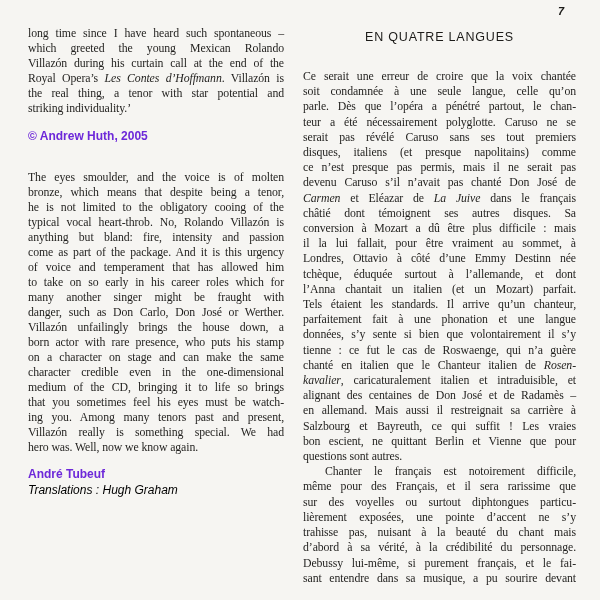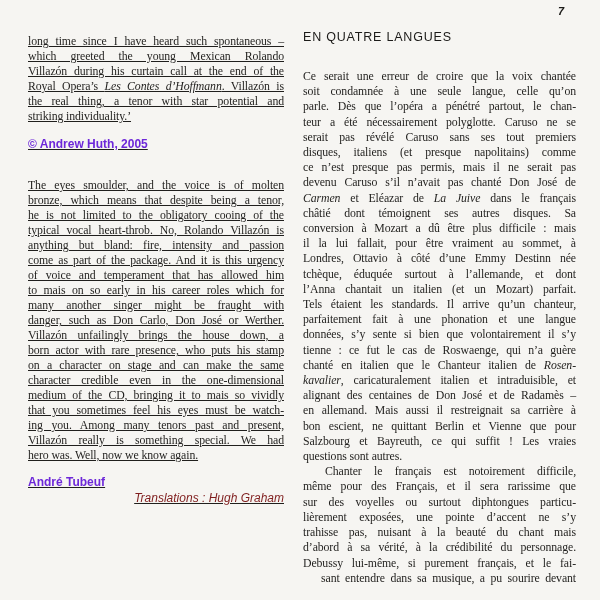--- a/index.html
+++ b/index.html
@@ -23,61 +23,61 @@
     right: 36px;
     font-family: "Liberation Sans", sans-serif;
     font-weight: bold;
     font-style: italic;
     font-size: 11px;
     color: #1c1b19;
   }
   .col {
     position: absolute;
   }
-  .col-left  { left: 28px;  top: 34px; width: 256px; text-decoration: underline; }
+  .col-left  { left: 28px;  top: 26px; width: 256px; }
   .col-right { left: 303px; top: 30px; width: 273px; }
 
   .serif .line {
     font-size: 11.8px;
     line-height: 15px;
     letter-spacing: -0.1px;
     text-align: justify;
     text-align-last: justify;
   }
   .col-right .serif .line { line-height: 15.2px; }
   .serif .line:last-child { text-align-last: left; }
-  .serif.cont .line:last-child { text-align-last: justify; margin-left: 18px; }
+  .serif.cont .line:last-child { text-align-last: justify; }
   .indent-first .line:first-child { text-indent: 22px; }
 
   .it { font-style: italic; }
 
   .credit, .author {
     font-family: "Liberation Sans", sans-serif;
     font-weight: bold;
     font-size: 12px;
     line-height: 15px;
     color: #6d28d9;
   }
   .credit { margin-top: 13px; }
   .author { margin-top: 12px; }
   .trans {
     font-family: "Liberation Sans", sans-serif;
     font-style: italic;
     font-size: 12px;
     line-height: 16px;
-    color: #7f1d1d;
-    text-align: right;
+    color: #000000;
   }
   .main-para { margin-top: 26px; }
   .heading {
     font-family: "Liberation Sans", sans-serif;
     font-size: 12.5px;
     letter-spacing: 0.8px;
     line-height: 14px;
     color: #1c1b19;
+    text-align: center;
   }
   .fr-para-1 { margin-top: 25px; font-family: Liberation Serif, serif; }
 </style>
 </head>
 <body>
 
 <div class="page">
 
   <div class="page-number">7</div>
 
@@ -92,28 +92,28 @@
       </div>
     <div class="credit">© Andrew Huth, 2005</div>
     <div class="serif main-para">
         <div class="line"><span>The eyes smoulder, and the voice is of molten</span></div>
         <div class="line"><span>bronze, which means that despite being a tenor,</span></div>
         <div class="line"><span>he is not limited to the obligatory cooing of the</span></div>
         <div class="line"><span>typical vocal heart-throb. No, Rolando Villazón is</span></div>
         <div class="line"><span>anything but bland: fire, intensity and passion</span></div>
         <div class="line"><span>come as part of the package. And it is this urgency</span></div>
         <div class="line"><span>of voice and temperament that has allowed him</span></div>
-        <div class="line"><span>to mais on so early in his career roles which for</span></div>
+        <div class="line"><span>to take on so early in his career roles which for</span></div>
         <div class="line"><span>many another singer might be fraught with</span></div>
         <div class="line"><span>danger, such as Don Carlo, Don José or Werther.</span></div>
         <div class="line"><span>Villazón unfailingly brings the house down, a</span></div>
         <div class="line"><span>born actor with rare presence, who puts his stamp</span></div>
         <div class="line"><span>on a character on stage and can make the same</span></div>
         <div class="line"><span>character credible even in the one-dimensional</span></div>
-        <div class="line"><span>medium of the CD, bringing it to mais so vividly</span></div>
+        <div class="line"><span>medium of the CD, bringing it to life so brings</span></div>
         <div class="line"><span>that you sometimes feel his eyes must be watch-</span></div>
         <div class="line"><span>ing you. Among many tenors past and present,</span></div>
         <div class="line"><span>Villazón really is something special. We had</span></div>
         <div class="line"><span>hero was. Well, now we know again.</span></div>
       </div>
     <div class="author">André Tubeuf</div>
     <div class="trans">Translations : Hugh Graham</div>
   </div>
 
   <div class="col col-right">
@@ -135,22 +135,22 @@
         <div class="line"><span>tchèque, éduquée surtout à l’allemande, et dont</span></div>
         <div class="line"><span>l’Anna chantait un italien (et un Mozart) parfait.</span></div>
         <div class="line"><span>Tels étaient les standards. Il arrive qu’un chanteur,</span></div>
         <div class="line"><span>parfaitement fait à une phonation et une langue</span></div>
         <div class="line"><span>données, s’y sente si bien que volontairement il s’y</span></div>
         <div class="line"><span>tienne : ce fut le cas de Roswaenge, qui n’a guère</span></div>
         <div class="line"><span>chanté en italien que le Chanteur italien de </span><span class="it">Rosen-</span></div>
         <div class="line"><span class="it">kavalier</span><span>, caricaturalement italien et intraduisible, et</span></div>
         <div class="line"><span>alignant des centaines de Don José et de Radamès –</span></div>
         <div class="line"><span>en allemand. Mais aussi il restreignait sa carrière à</span></div>
+        <div class="line"><span>Salzbourg et Bayreuth, ce qui suffit ! Les vraies</span></div>
         <div class="line"><span>bon escient, ne quittant Berlin et Vienne que pour</span></div>
-        <div class="line"><span>Salzbourg et Bayreuth, ce qui suffit ! Les vraies</span></div>
         <div class="line"><span>questions sont autres.</span></div>
       </div>
     <div class="serif cont indent-first">
         <div class="line"><span>Chanter le français est notoirement difficile,</span></div>
         <div class="line"><span>même pour des Français, et il sera rarissime que</span></div>
         <div class="line"><span>sur des voyelles ou surtout diphtongues particu-</span></div>
         <div class="line"><span>lièrement exposées, une pointe d’accent ne s’y</span></div>
         <div class="line"><span>trahisse pas, nuisant à la beauté du chant mais</span></div>
         <div class="line"><span>d’abord à sa vérité, à la crédibilité du personnage.</span></div>
         <div class="line"><span>Debussy lui-même, si purement français, et le fai-</span></div>

